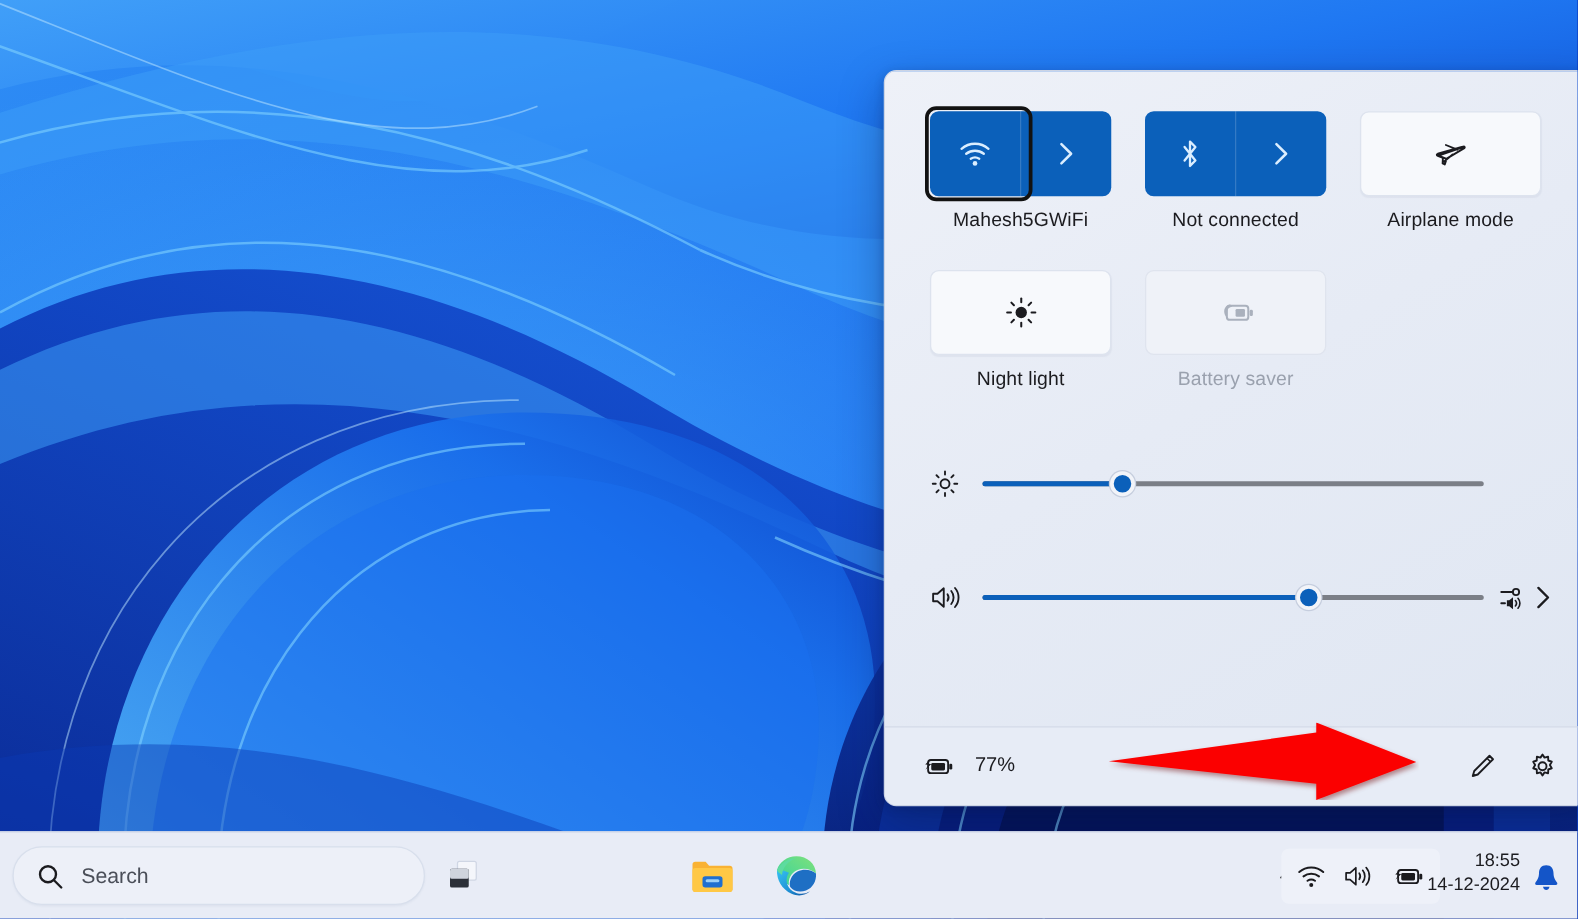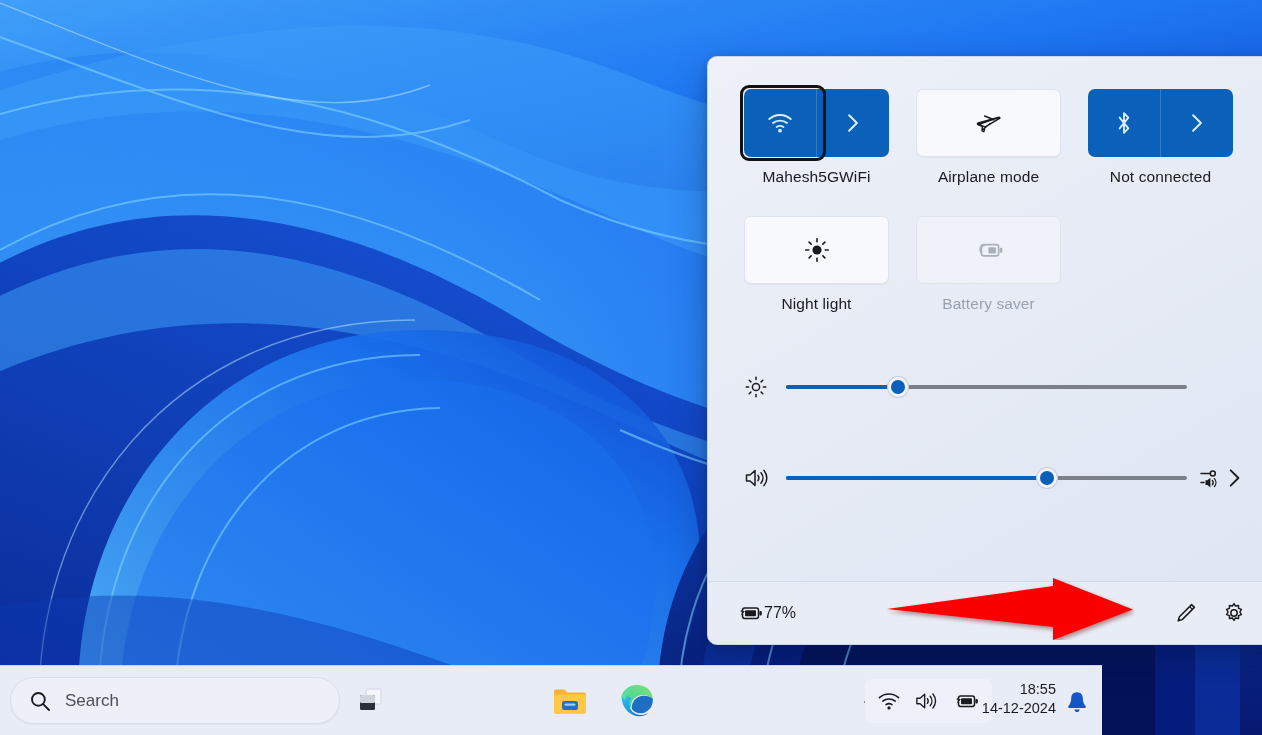--- a/index.html
+++ b/index.html
@@ -86,37 +86,37 @@
     box-shadow:0 0 0 1px #c6cede; transform:translateX(-10px);
   }
   .slider-after{ width:54px; display:flex; align-items:center; justify-content:flex-end; gap:2px; }
 
   
   .qs-footer{
     position:absolute; left:0; right:0; bottom:0; height:63px;
     background:#e7ecf6; border-top:1px solid #d3dae8;
     display:flex; align-items:center; padding:0 24px 0 28px;
   }
-  .battery-block{ display:flex; align-items:center; gap:0; }
+  .battery-block{ display:flex; align-items:center; gap:16px; }
   .battery-pct{ font-size:16px; color:#1b1b1f; }
   .footer-spacer{ flex:1; }
   .footer-btn{
     width:38px; height:38px; display:flex; align-items:center; justify-content:center;
     border-radius:5px; margin-left:10px;
   }
 
   
   #callout-arrow{
     position:absolute; left:885px; top:578px; width:250px; height:62px;
     pointer-events:none;
   }
 
   
   #taskbar{
-    position:absolute; left:0; bottom:0; width:1102px; height:70px;
+    position:absolute; left:0; bottom:0; width:1262px; height:70px;
     background:#e8ecf6; border-top:1px solid #ccd4e6;
     display:flex; align-items:center;
   }
   #search-box{
     position:absolute; left:10px; top:11px; width:330px; height:47px;
     background:#edf0f8; border:1px solid #d8dfec; border-radius:24px;
     display:flex; align-items:center; padding-left:18px; gap:14px;
     box-shadow:0 1px 2px rgba(40,60,110,.06);
   }
   #search-placeholder{ font-size:17px; color:#4a4e58; }
@@ -238,45 +238,45 @@
             <svg width="14" height="20" viewBox="0 0 12 18">
               <path d="M2.5 2 L9.5 9 L2.5 16" fill="none" stroke="#dbeeff" stroke-width="1.8" stroke-linecap="round" stroke-linejoin="round"></path>
             </svg>
           </div>
           <div class="focus-ring"></div>
         </div>
         <div class="tile-label">Mahesh5GWiFi</div>
       </div>
 
       <div class="tile-col">
+        <div class="tile on">
+          <div class="half">
+            <svg width="20" height="26" viewBox="0 0 16 24">
+              <path d="M4 7 L12 17 L8 21 L8 3 L12 7 L4 17" fill="none" stroke="#dbeeff" stroke-width="1.7" stroke-linecap="round" stroke-linejoin="round"></path>
+            </svg>
+          </div>
+          <div class="divider"></div>
+          <div class="half">
+            <svg width="14" height="20" viewBox="0 0 12 18">
+              <path d="M2.5 2 L9.5 9 L2.5 16" fill="none" stroke="#dbeeff" stroke-width="1.8" stroke-linecap="round" stroke-linejoin="round"></path>
+            </svg>
+          </div>
+        </div>
+        <div class="tile-label">Not connected</div>
+      </div>
+
+      <div class="tile-col">
         <div class="tile off">
           <div class="full">
             <svg width="28" height="24" viewBox="0 0 26 22">
               <path d="M3 12.5 L22 6 M9 4.5 L17.5 8 M7.5 17 L14 11.5 M3.2 12.2 L9.5 14.8 M21.5 5.8 C23 5.2 23.6 6.3 22.4 7 L9.6 14.6 L8.2 19 L6.6 18.2 L6.8 14 L3 12.6 C2 12.2 2 11.4 3 11 Z" fill="none" stroke="#1b1b1f" stroke-width="1.4" stroke-linejoin="round" stroke-linecap="round"></path>
             </svg>
           </div>
         </div>
         <div class="tile-label">Airplane mode</div>
-      </div>
-
-      <div class="tile-col">
-        <div class="tile on">
-          <div class="half">
-            <svg width="20" height="26" viewBox="0 0 16 24">
-              <path d="M4 7 L12 17 L8 21 L8 3 L12 7 L4 17" fill="none" stroke="#dbeeff" stroke-width="1.7" stroke-linecap="round" stroke-linejoin="round"></path>
-            </svg>
-          </div>
-          <div class="divider"></div>
-          <div class="half">
-            <svg width="14" height="20" viewBox="0 0 12 18">
-              <path d="M2.5 2 L9.5 9 L2.5 16" fill="none" stroke="#dbeeff" stroke-width="1.8" stroke-linecap="round" stroke-linejoin="round"></path>
-            </svg>
-          </div>
-        </div>
-        <div class="tile-label">Not connected</div>
       </div>
     </div>
 
     <div class="tiles-row row2">
 
       <div class="tile-col">
         <div class="tile off">
           <div class="full">
             <svg width="26" height="26" viewBox="0 0 24 24">
               <circle cx="12" cy="12" r="4.2" fill="#1b1b1f"></circle>

